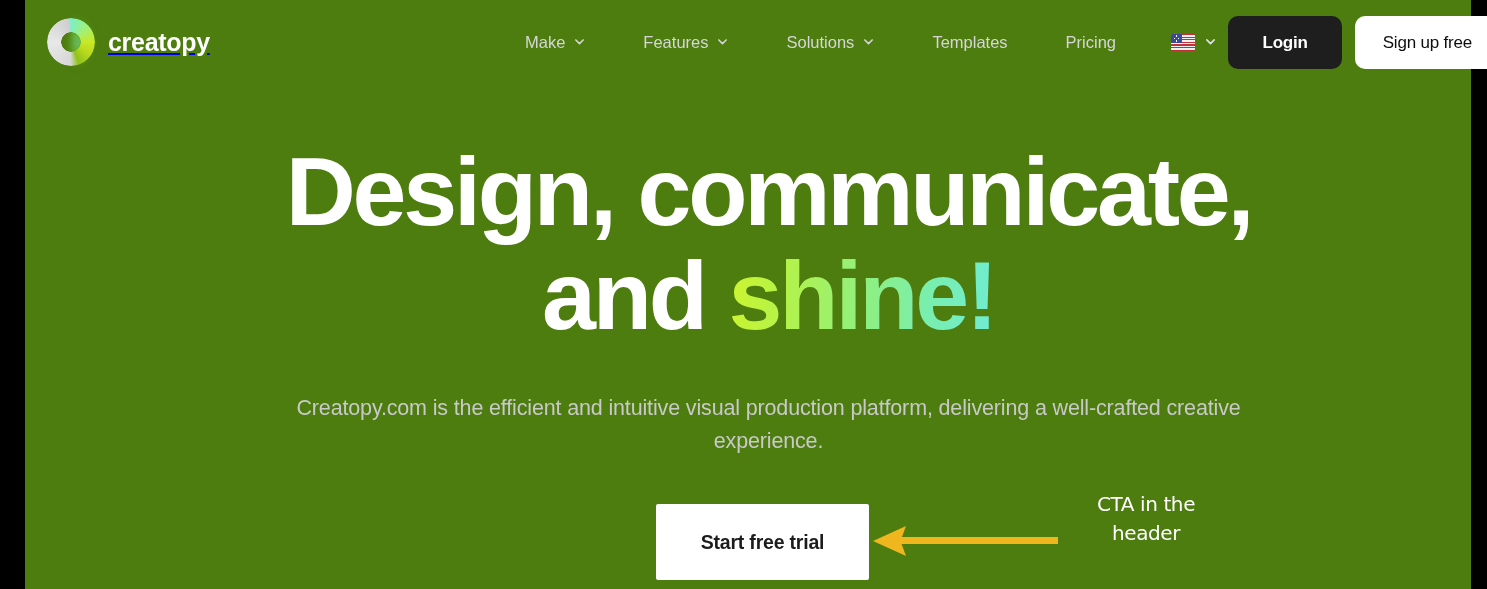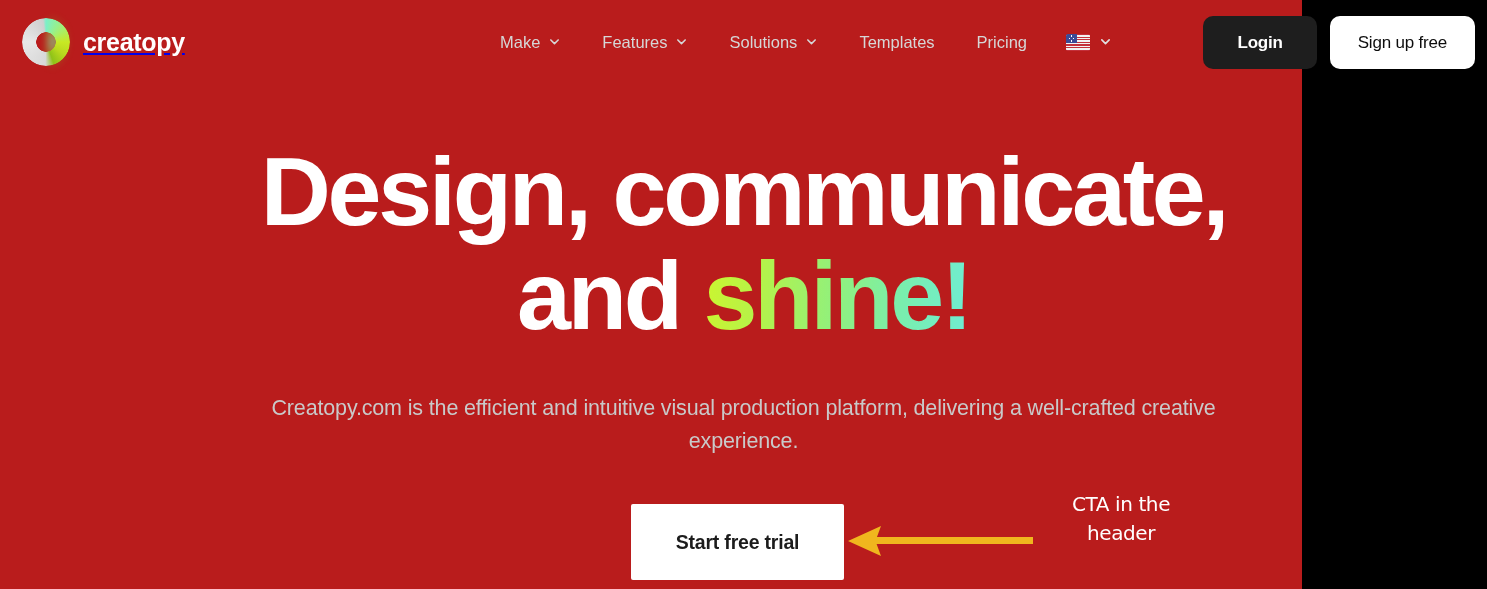--- a/index.html
+++ b/index.html
@@ -6,22 +6,23 @@
   * { margin:0; padding:0; box-sizing:border-box; }
   html, body {
     width:1487px; height:589px;
     background:#000000;
     overflow:hidden;
     font-family:"Liberation Sans", sans-serif;
     -webkit-font-smoothing:antialiased;
   }
   .page {
     position:relative;
-    width:1302px; height:589px;
-    background:#b91c1c;
+    width:1446px; height:589px;
+    background:#4d7c0f;
+    margin-left:25px;
   }
 
   
   .header {
     position:absolute; top:0; left:0;
     width:1487px; height:85px;
     display:flex; align-items:center;
   }
 
   .brand {
@@ -74,21 +75,21 @@
     font-size:25px;
     font-weight:700;
     letter-spacing:-0.3px;
     white-space:nowrap;
   }
 
   .nav {
     position:absolute; left:500px; top:0;
     height:85px;
     display:flex; align-items:center;
-    gap:0px;
+    gap:16px;
   }
   .nav-item {
     display:flex; align-items:center; gap:9px;
     color:#d6d6d6;
     font-size:16.5px;
     font-weight:400;
     padding:0 21px;
     cursor:pointer;
     white-space:nowrap;
   }

